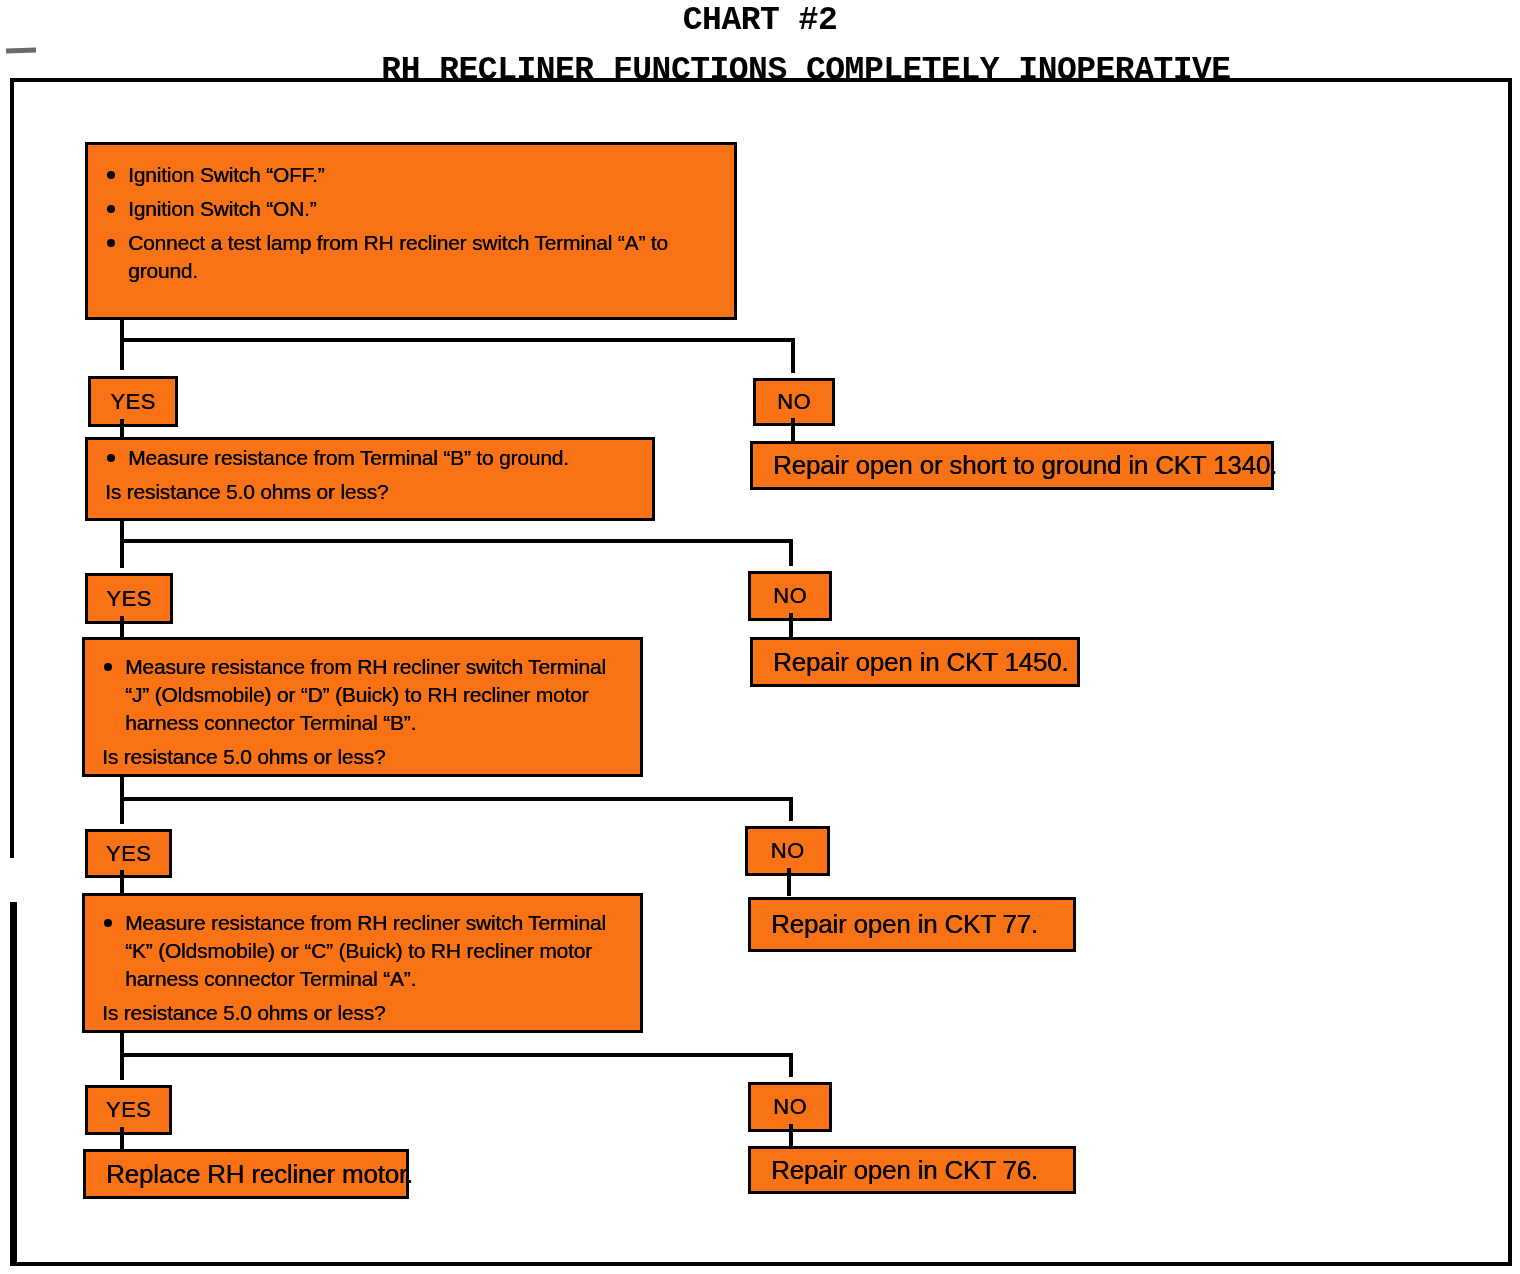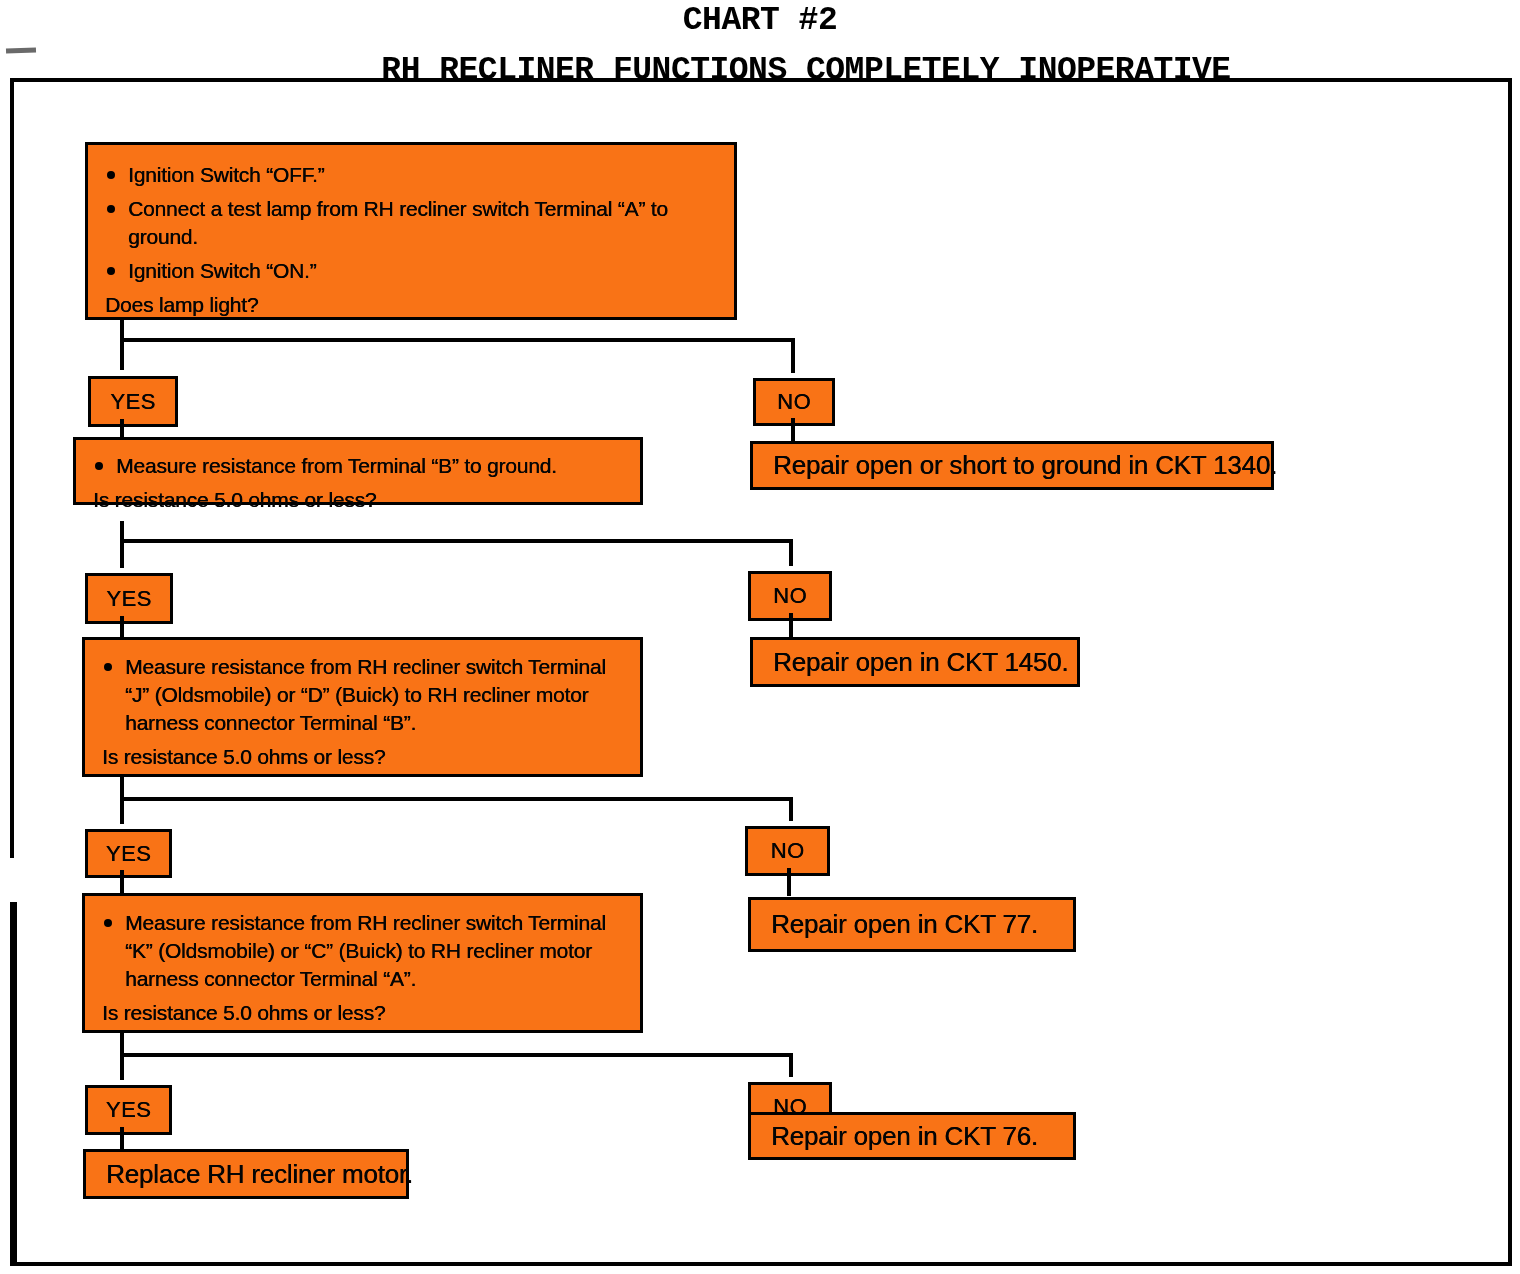--- a/index.html
+++ b/index.html
@@ -52,33 +52,33 @@
     padding-left:20px;box-sizing:border-box;
     white-space:nowrap;
   }
   
   .qbox,.label-box,.ans-box{text-shadow:0.4px 0 0 currentColor;}
   
   #q1  {left:85px; top:142px; width:652px;height:178px;padding-top:16px;}
   #yes1{left:88px; top:368px; width:90px; height:51px;}
   #no1 {left:753px;top:370px; width:82px; height:48px;}
   #ans1{left:750px;top:441px; width:524px;height:49px;}
-  #q2  {left:73px; top:437px; width:570px;height:68px; padding-top:12px;}
+  #q2  {left:85px; top:437px; width:570px;height:84px; padding-top:4px;}
   #yes2{left:85px; top:565px; width:88px; height:51px;}
   #no2 {left:748px;top:563px; width:84px; height:50px;}
   #ans2{left:750px;top:637px; width:330px;height:50px;text-align:center;}
   #q3  {left:82px; top:637px; width:561px;height:140px;padding-top:13px;}
   #yes3{left:85px; top:821px; width:87px; height:49px;}
   #no3 {left:745px;top:818px; width:85px; height:50px;}
   #ans3{left:748px;top:897px; width:328px;height:55px;}
   #q4  {left:82px; top:893px; width:561px;height:140px;padding-top:13px;}
   #yes4{left:85px; top:1077px;width:87px; height:50px;}
   #no4 {left:748px;top:1074px;width:84px; height:50px;}
   #fin {left:83px; top:1149px;width:326px;height:50px;}
-  #ans4{left:748px;top:1112px;width:328px;height:48px;}
+  #ans4{left:748px;top:1146px;width:328px;height:48px;}
   
   .line{position:absolute;background:#000;}
 </style>
 </head>
 <body>
 
 <div id="page">
 
   <div id="title1" class="title-line">CHART #2</div>
   <div id="title2" class="title-line">RH RECLINER FUNCTIONS COMPLETELY INOPERATIVE</div>
@@ -89,27 +89,26 @@
   <div id="border-gap" class="artifact"></div>
   <div id="heavy-left" class="artifact"></div>
 
   <div id="q1" class="box qbox">
     <div class="brow">
       <span class="dot"></span>
       <span>Ignition Switch “OFF.”</span>
     </div>
     <div class="brow">
       <span class="dot"></span>
-      <span>Connect a test lamp from RH recliner switch Terminal “A” to ground.</span>
+      <span>Ignition Switch “ON.”</span>
     </div>
     <div class="brow">
       <span class="dot"></span>
-      <span>Ignition Switch “ON.”</span>
+      <span>Connect a test lamp from RH recliner switch Terminal “A” to ground.</span>
     </div>
-    <div class="question">Does lamp light?</div>
   </div>
 
   <div class="line" style="left:120px;top:320px;width:4px;height:50px;"></div>
   <div class="line" style="left:120px;top:338px;width:675px;height:4px;"></div>
   <div class="line" style="left:791px;top:338px;width:4px;height:35px;"></div>
 
   <div id="yes1" class="box label-box">YES</div>
   <div id="no1" class="box label-box">NO</div>
 
   <div class="line" style="left:120px;top:419px;width:4px;height:21px;"></div>

